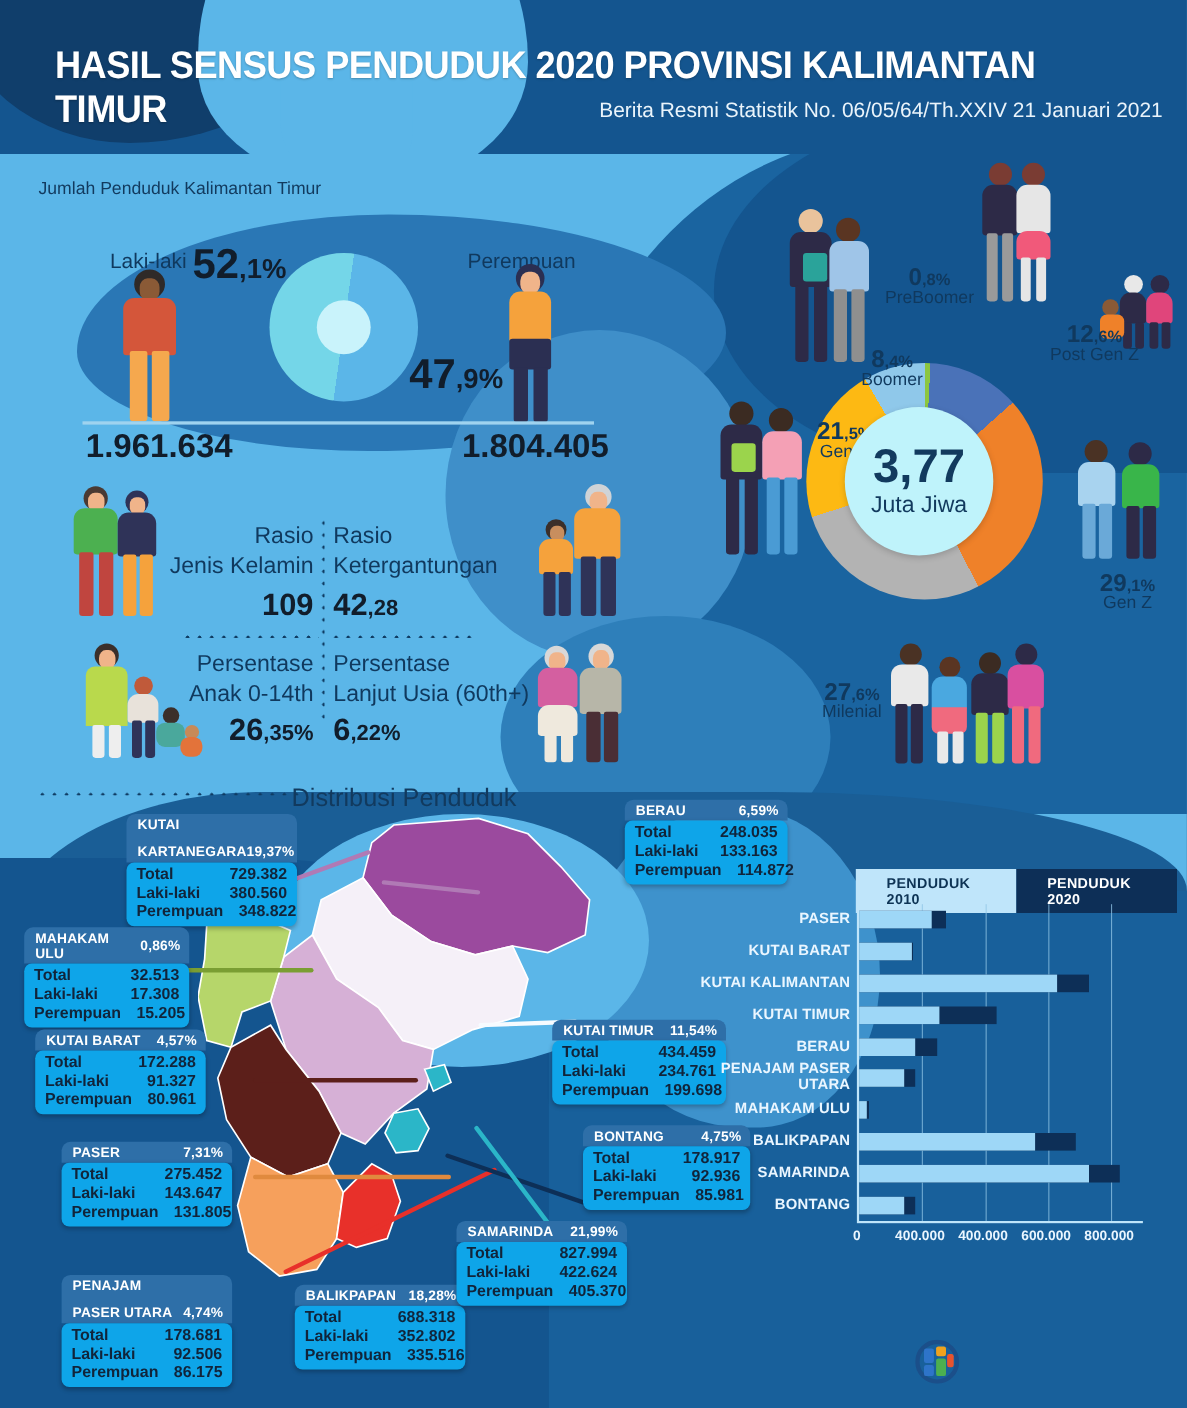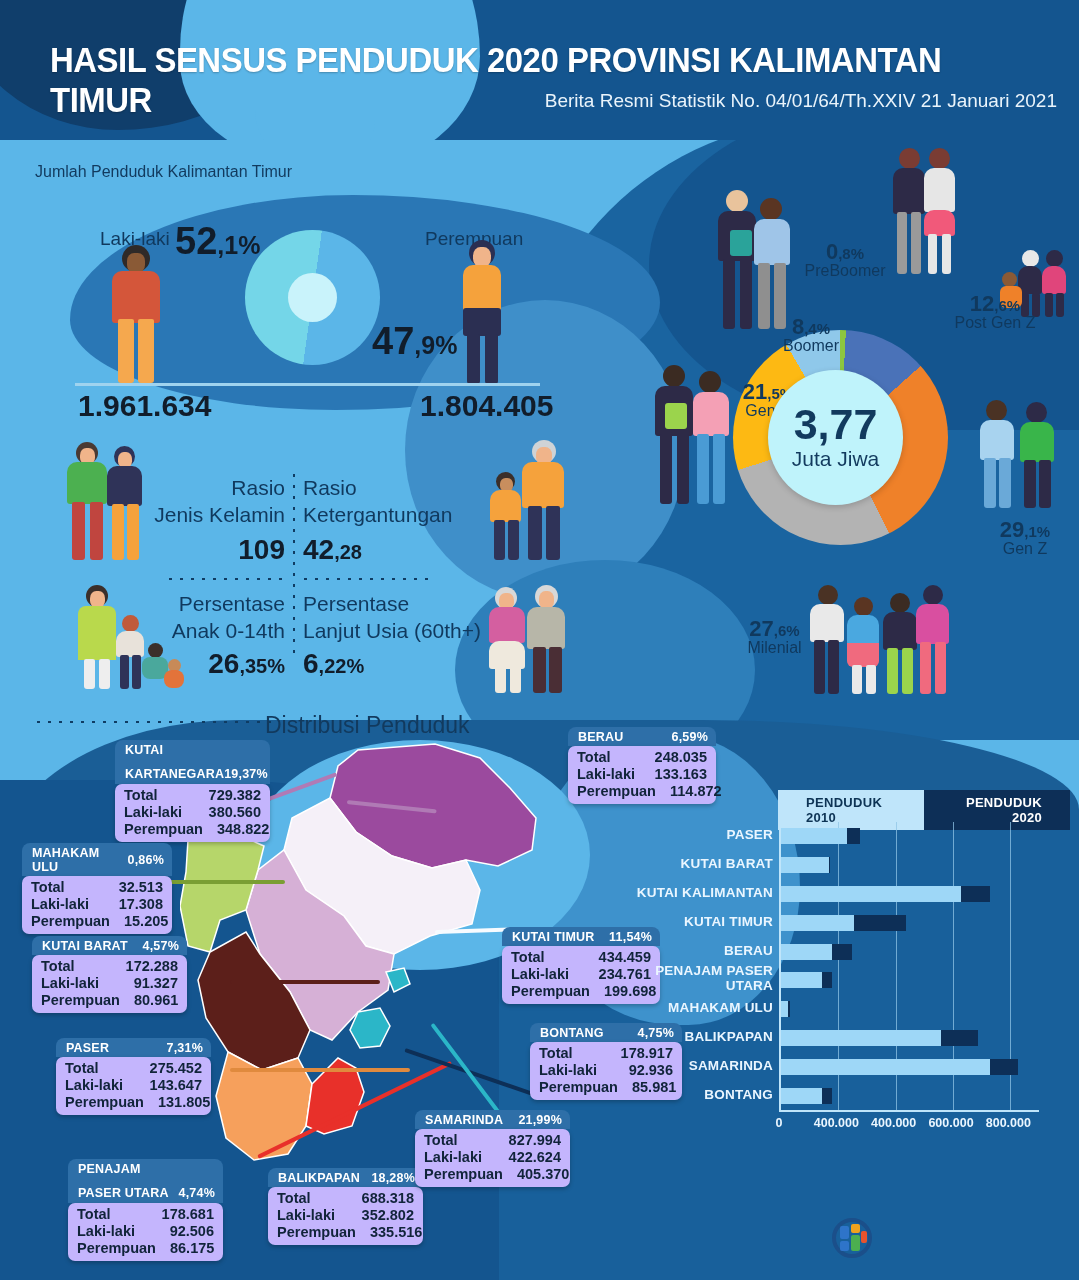--- a/index.html
+++ b/index.html
@@ -57,31 +57,31 @@
   .pielbl{position:absolute;color:#10395e;text-align:center;line-height:1.05;}
   .pielbl .pc{font-weight:bold;font-size:22px;}
   .pielbl .pc small{font-size:15px;}
   .pielbl .nm{font-size:16px;}
 
   
   .box{position:absolute;z-index:6;}
   .box .bhead{background:#2e6fa8;border-radius:8px 8px 0 0;color:#fff;font-weight:bold;font-size:12.5px;
         padding:3px 8px 2px 10px;display:flex;justify-content:space-between;align-items:center;gap:10px;letter-spacing:.2px;}
   .box .bhead .pct{font-weight:bold;}
-  .box .bbody{background:#c4b5fd;border-radius:7px;padding:3px 9px 4px 9px;box-shadow:0 2px 4px rgba(0,0,0,.25);}
+  .box .bbody{background:#0ea5e9;border-radius:7px;padding:3px 9px 4px 9px;box-shadow:0 2px 4px rgba(0,0,0,.25);}
   .box .row{display:flex;justify-content:space-between;gap:14px;font-size:14.5px;font-weight:bold;color:#11243a;line-height:1.18;}
 
   .leader{position:absolute;z-index:5;height:4px;border-radius:2px;transform-origin:left center;}
 
   
   .chart{position:absolute;left:660px;top:790px;width:410px;height:370px;z-index:6;}
   .legend{position:absolute;left:118px;top:0;display:flex;}
   .legend div{font-size:13px;font-weight:bold;padding:5px 28px;letter-spacing:.3px;}
   .lg2010{background:#bfe5fa;color:#0d3354;}
-  .lg2020{background:#0d2f57;color:#ffffff;text-align:right;}
+  .lg2020{background:#0d2f57;color:#ffffff;}
   .plot{position:absolute;left:119px;top:32px;width:258px;height:288px;border-left:2px solid #bfe5fa;}
   .gl{position:absolute;top:0;bottom:0;width:1px;background:#8fc4e6;opacity:.75;}
   .axisline{position:absolute;left:119px;top:320px;width:260px;height:2px;background:#bfe5fa;}
   .brow{position:absolute;left:0;height:16px;}
   .b2020{position:absolute;left:0;top:0;height:16px;background:#0d2f57;}
   .b2010{position:absolute;left:0;top:0;height:16px;background:#9ed7f7;}
   .ylab{position:absolute;right:0;color:#eaf6ff;font-size:13.5px;font-weight:bold;text-align:right;white-space:nowrap;letter-spacing:.2px;}
   .xlab{position:absolute;color:#eaf6ff;font-size:12.5px;font-weight:bold;text-align:center;}
 
   
@@ -105,21 +105,21 @@
     <div class="bg-lower3"></div>
     <div class="bg-blue-arc"></div>
     <div class="bg-blue-arc2"></div>
   </div>
 
   <div class="hdr">
     <div class="blob-dark"></div>
     <div class="blob-light"></div>
     <div class="blob-light2"></div>
     <div class="hdr-title">HASIL SENSUS PENDUDUK 2020 PROVINSI KALIMANTAN TIMUR</div>
-    <div class="hdr-sub">Berita Resmi Statistik No. 04/01/64/Th.XXIV 21 Januari 2021</div>
+    <div class="hdr-sub">Berita Resmi Statistik No. 06/05/64/Th.XXIV 21 Januari 2021</div>
   </div>
 
   <div class="lbl sec-title" style="left:35px;top:163px;">Jumlah Penduduk Kalimantan Timur</div>
 
   <div class="p" style="left:100px;top:245px;width:70px;height:140px;">
     <div class="head" style="left:22px;top:0;width:28px;height:27px;background:#2f2a28;"></div>
     <div class="head" style="left:27px;top:8px;width:18px;height:20px;background:#8a5a36;border-radius:40%;"></div>
     <div class="body" style="left:12px;top:26px;width:48px;height:52px;background:#d4563a;"></div>
     <div class="legs" style="left:18px;top:74px;width:16px;height:64px;background:#f5a84e;"></div>
     <div class="legs" style="left:38px;top:74px;width:16px;height:64px;background:#f5a84e;"></div>
@@ -451,21 +451,21 @@
           <span>Laki-laki</span>
           <span>143.647</span>
         </div>
       <div class="row">
           <span>Perempuan</span>
           <span>131.805</span>
         </div>
     </div>
   </div>
 
-  <div class="box" style="left:56px;top:1159px;width:155px;margin-left:12px;">
+  <div class="box" style="left:56px;top:1159px;width:155px;">
     <div class="bhead" style="flex-direction:column;align-items:stretch;padding-bottom:3px;">
       <div>PENAJAM</div>
       <div style="display:flex;justify-content:space-between;">
           <span>PASER UTARA</span>
           <span class="pct">4,74%</span>
         </div>
     </div>
     <div class="bbody">
       <div class="row">
           <span>Total</span>

